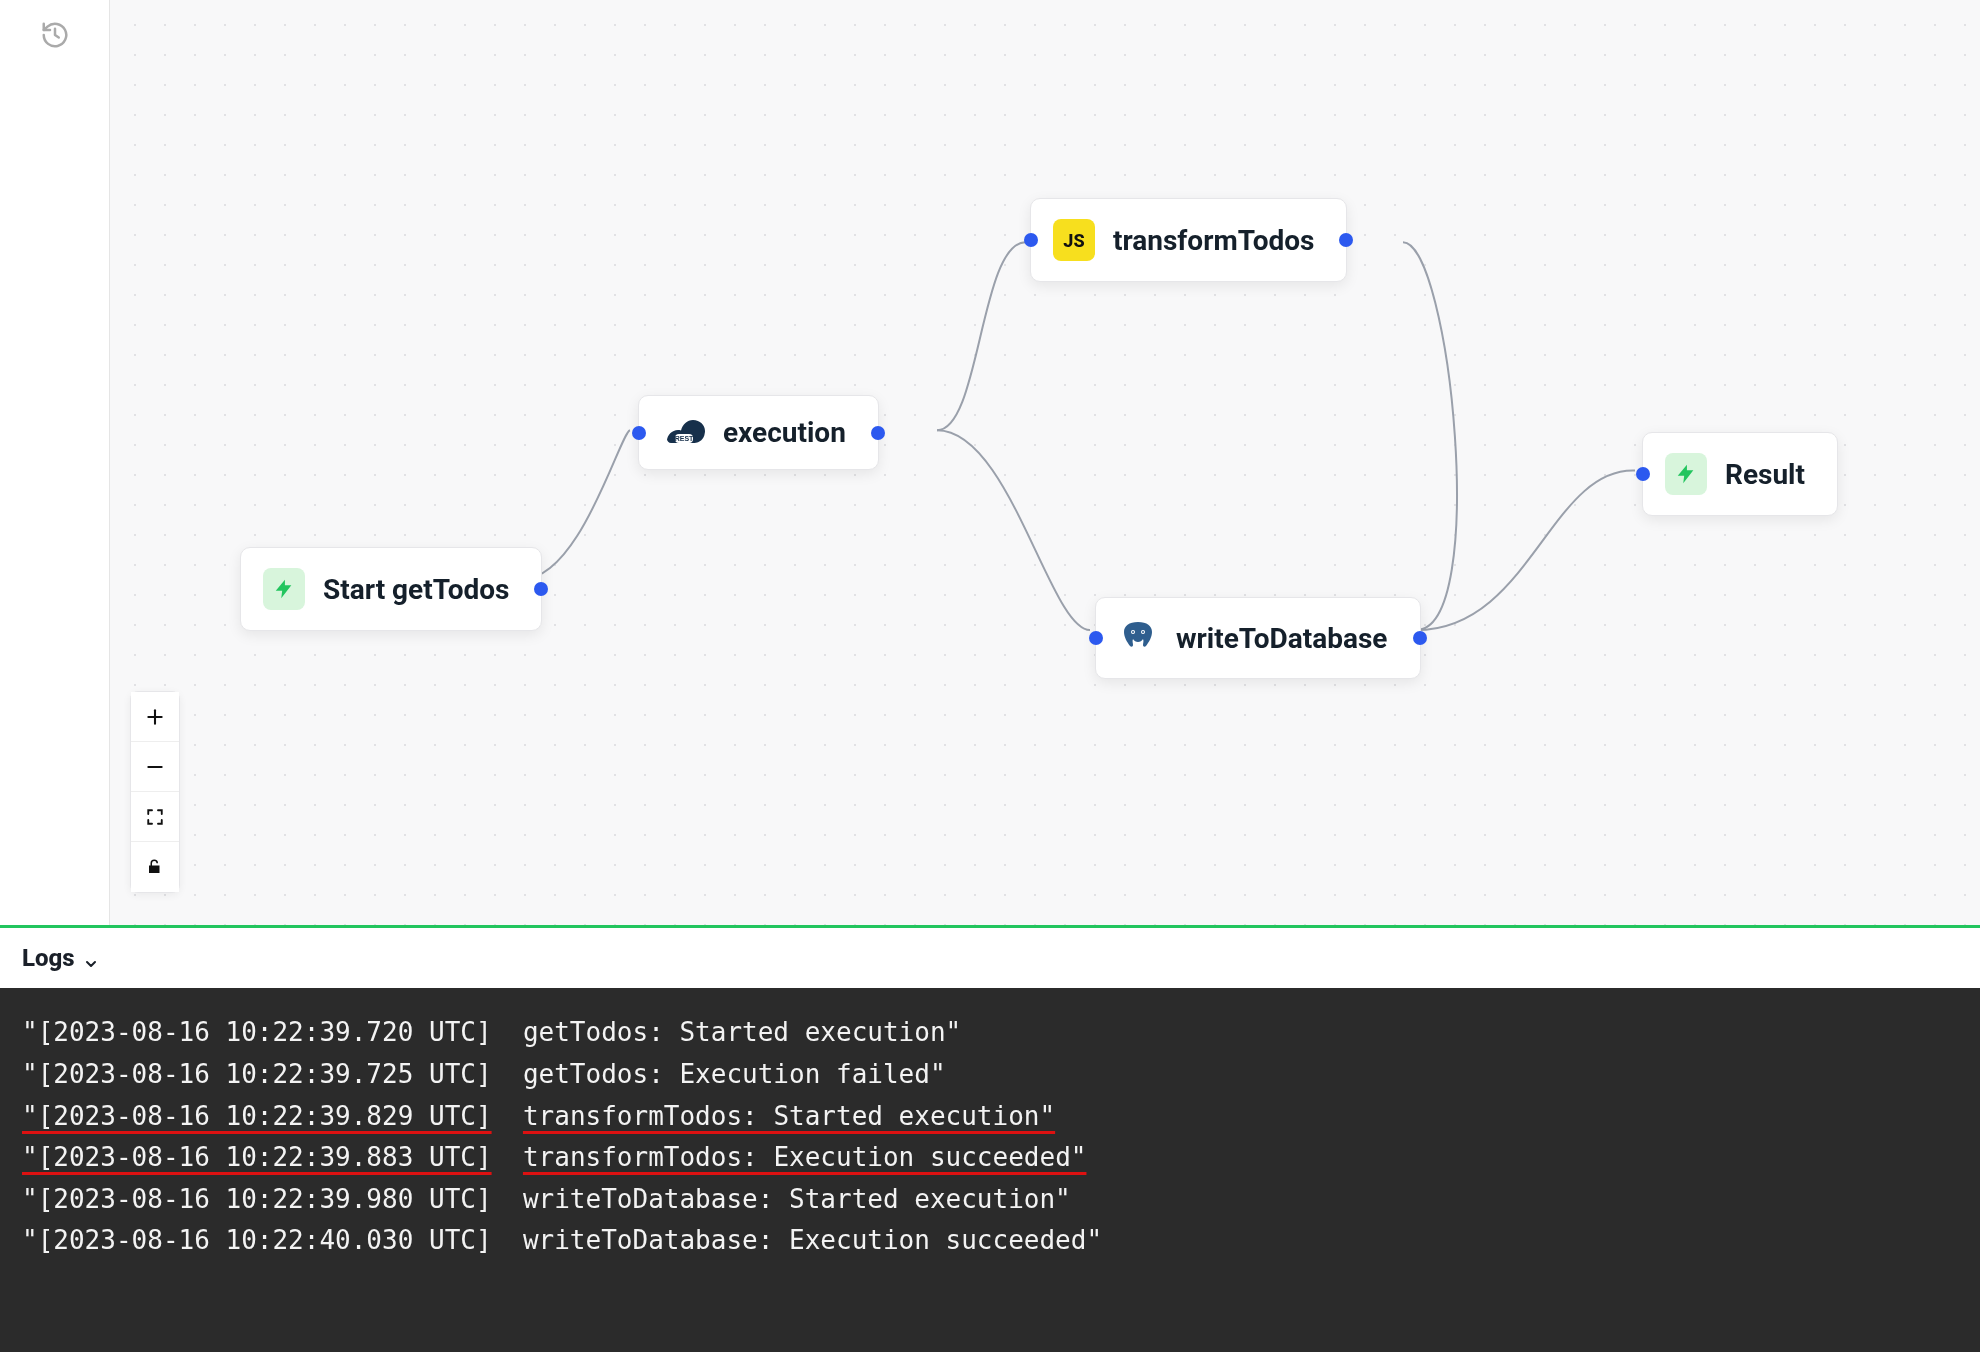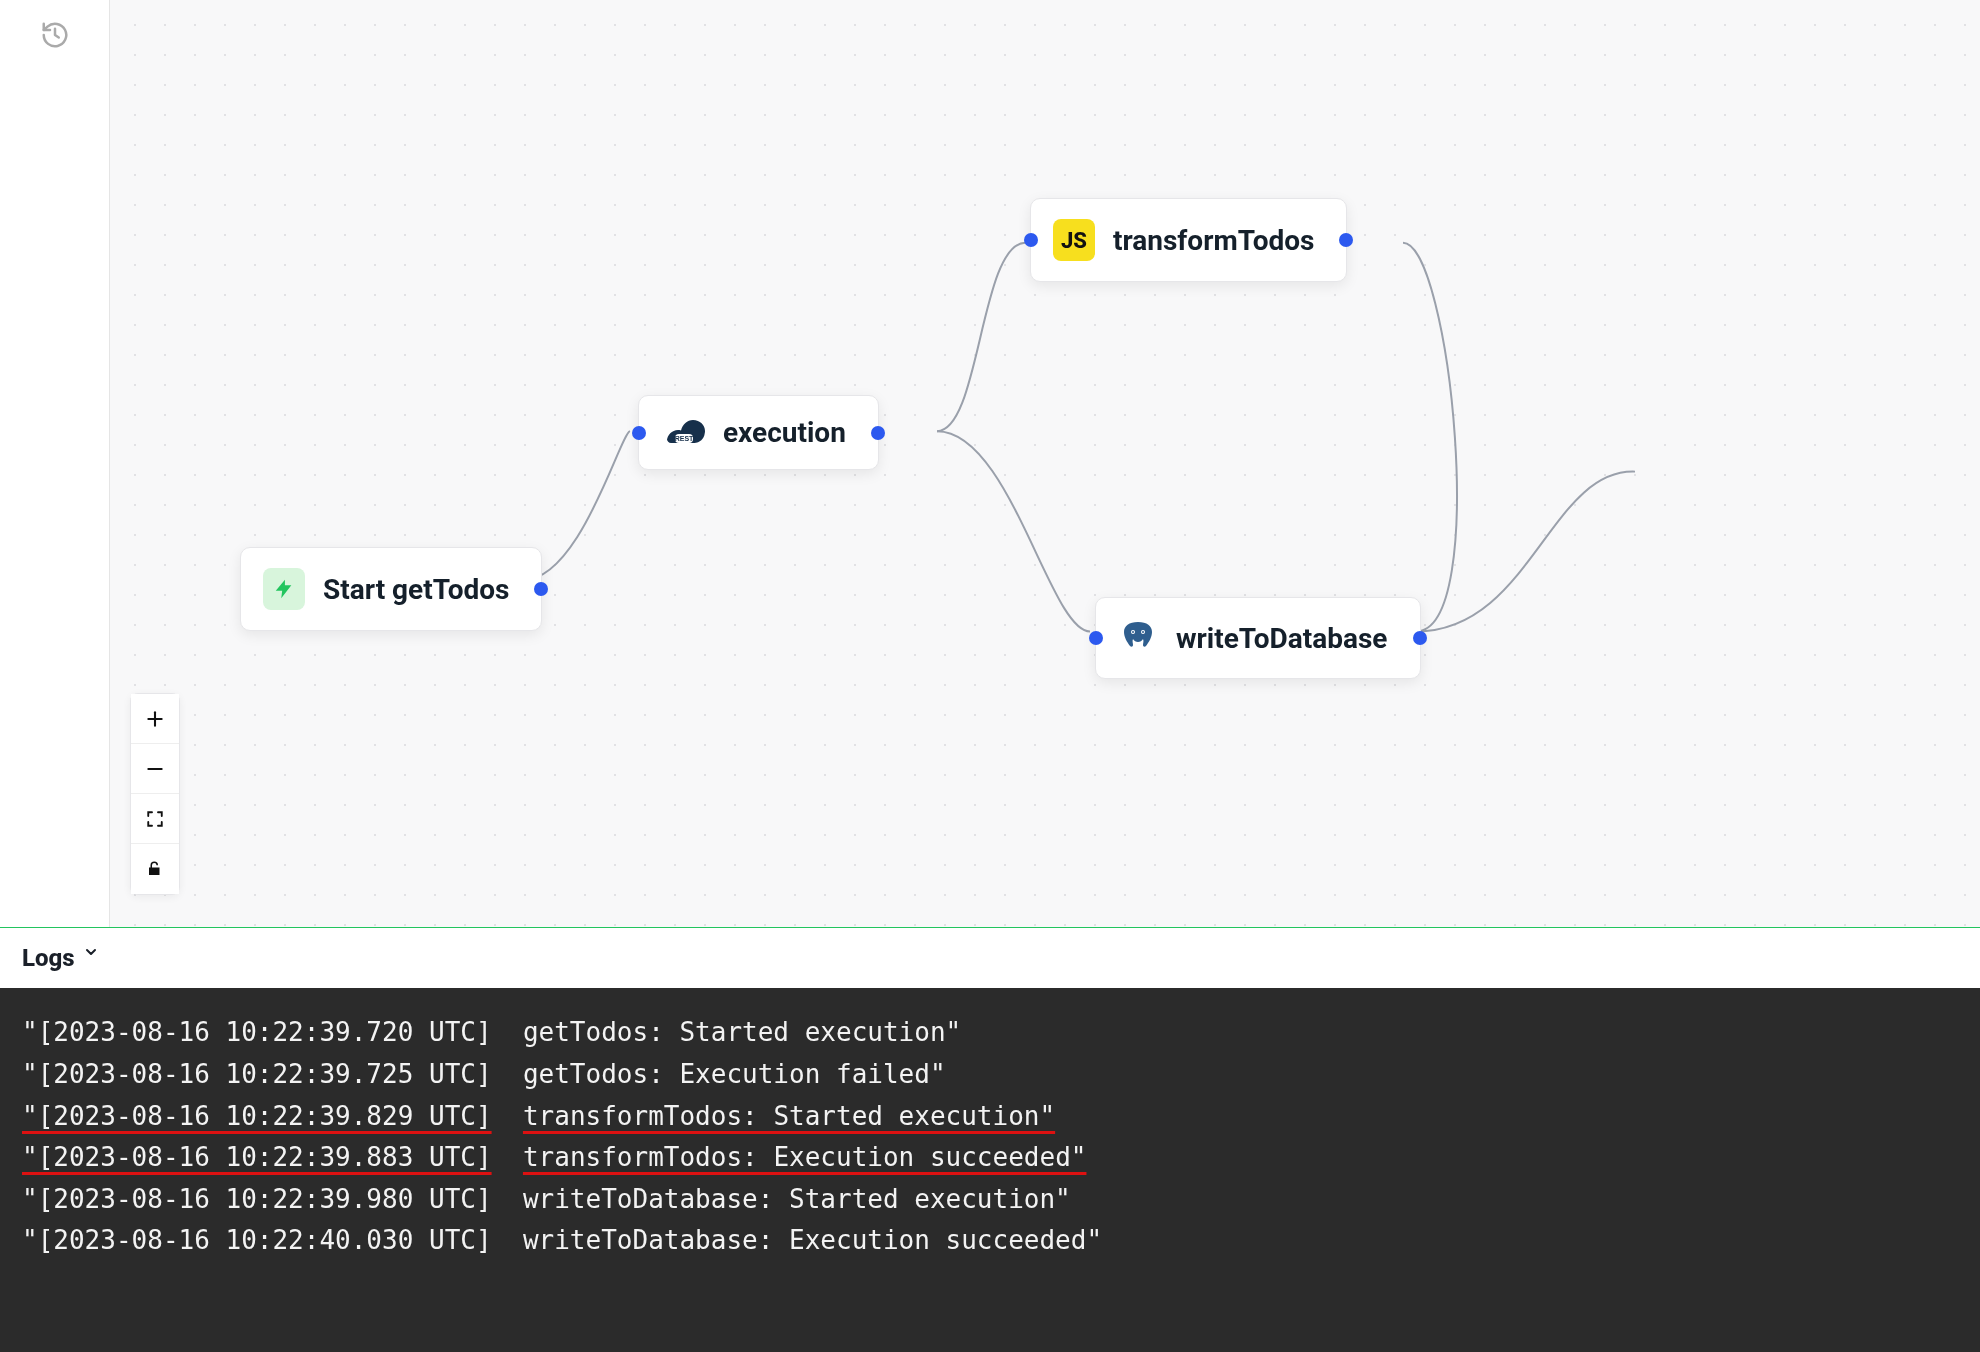--- a/index.html
+++ b/index.html
@@ -24,30 +24,30 @@
 svg.edges { position: absolute; inset: 0; width: 100%; height: 100%; pointer-events: none; }
 svg.edges path { fill: none; stroke: #9aa0ab; stroke-width: 2; }
 
 .node {
   position: absolute; background: #fff; border: 1px solid #e6e6e9; border-radius: 10px;
   box-shadow: 0 4px 14px rgba(0,0,0,.08); padding: 20px 32px 20px 22px;
   display: flex; align-items: center; gap: 18px; font-weight: 700; font-size: 28px; color: #15202b;
 }
 .node .icon-box { width: 42px; height: 42px; border-radius: 8px; display: flex; align-items: center; justify-content: center; font-weight: 800; }
 .icon-lightning { background: #d8f5dc; color: #22c55e; }
-.icon-js { background: #f7df1e; color: #111; font-size: 22px; }
+.icon-js { background: #f7df1e; color: #111; font-size: 18px; }
 .port { position: absolute; width: 14px; height: 14px; background: #2c59ef; border-radius: 50%; }
 .port.in  { left: -7px;  top: 50%; transform: translateY(-50%); }
 .port.out { right: -7px; top: 50%; transform: translateY(-50%); }
 
 .zoom-ctl { position: absolute; left: 20px; bottom: 32px; display: flex; flex-direction: column; background: #fff; border: 1px solid #e6e6e9; border-radius: 8px; box-shadow: 0 2px 8px rgba(0,0,0,.06); }
 .zoom-ctl button { width: 48px; height: 50px; background: #fff; border: none; border-bottom: 1px solid #eee; cursor: pointer; display: flex; align-items: center; justify-content: center; color: #111; }
 .zoom-ctl button:last-child { border-bottom: none; }
 
-.logs-header { padding: 16px 22px; border-top: 1px solid #22c55e; background: #fff; font-weight: 800; font-size: 24px; color: #1a2029; display: flex; align-items: flex-start; gap: 8px; }
+.logs-header { padding: 16px 22px; border-top: 3px solid #22c55e; background: #fff; font-weight: 800; font-size: 24px; color: #1a2029; display: flex; align-items: flex-end; gap: 8px; }
 .logs-body { background: #2b2b2b; color: #f3f3f3; padding: 24px 22px 90px; font-family: "Menlo","Consolas",monospace; font-size: 26px; line-height: 1.6; }
 .logs-body .line { white-space: pre; position: relative; }
 .logs-body .uline { text-decoration: underline; text-decoration-color: #d11; text-decoration-thickness: 3px; text-underline-offset: 6px; }
 </style>
 </head>
 <body>
 
 <div class="app">
   <div class="workspace">
     <div class="left-rail">
@@ -107,20 +107,29 @@
               <circle cx="15" cy="14" r="2" fill="#fff"></circle>
               <circle cx="25" cy="14" r="2" fill="#fff"></circle>
               <circle cx="15" cy="14" r="1" fill="#2f5e8e"></circle>
               <circle cx="25" cy="14" r="1" fill="#2f5e8e"></circle>
             </svg>
         </div>
         <span>writeToDatabase</span>
         <div class="port out"></div>
       </div>
 
+      <div class="node" style="left:1532px; top:432px;">
+        <div class="port in"></div>
+        <div class="icon-box icon-lightning">
+          <svg width="22" height="28" viewBox="0 0 24 24" fill="currentColor">
+              <path d="M13 2 3 14h7l-1 8 11-14h-7l0-6z"></path>
+            </svg>
+        </div>
+        <span>Result</span>
+      </div>
 
       <div class="zoom-ctl">
         <button>
             <svg width="20" height="20" viewBox="0 0 24 24" stroke="currentColor" stroke-width="2.5" stroke-linecap="round">
               <line x1="12" y1="4" x2="12" y2="20"></line>
               <line x1="4" y1="12" x2="20" y2="12"></line>
             </svg>
           </button>
         <button>
             <svg width="20" height="20" viewBox="0 0 24 24" stroke="currentColor" stroke-width="2.5" stroke-linecap="round">

